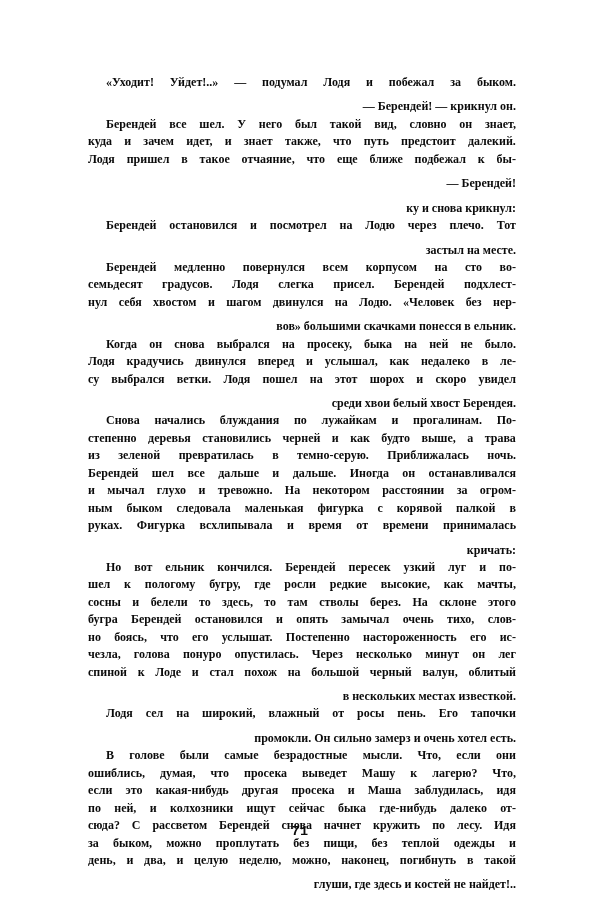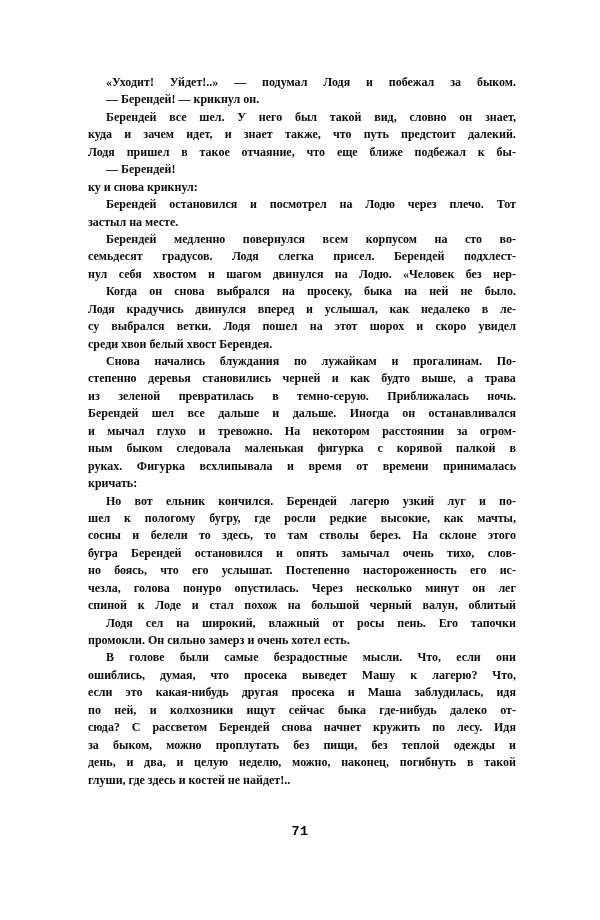--- a/index.html
+++ b/index.html
@@ -52,21 +52,22 @@
     flex-direction: row;
     justify-content: space-between;
   }
   .ln.just > span {
     white-space: pre;
   }
 
   
   .ln.flush {
     display: block;
-    text-align: left;
+    text-align: right;
+    margin-top: 7px;
   }
 
   
   .ln.indent {
     padding-left: 18px;
     width: 410px;
   }
   .ln.indent.just {
     width: 410px;
   }
@@ -180,20 +181,21 @@
         <span>хвостом</span>
         <span>и</span>
         <span>шагом</span>
         <span>двинулся</span>
         <span>на</span>
         <span>Лодю.</span>
         <span>«Человек</span>
         <span>без</span>
         <span>нер-</span>
       </div>
+      <div class="ln flush">вов» большими скачками понесся в ельник.</div>
       <div class="ln just indent">
         <span>Когда</span>
         <span>он</span>
         <span>снова</span>
         <span>выбрался</span>
         <span>на</span>
         <span>просеку,</span>
         <span>быка</span>
         <span>на</span>
         <span>ней</span>
@@ -301,21 +303,21 @@
         <span>времени</span>
         <span>принималась</span>
       </div>
       <div class="ln flush">кричать:</div>
       <div class="ln just indent">
         <span>Но</span>
         <span>вот</span>
         <span>ельник</span>
         <span>кончился.</span>
         <span>Берендей</span>
-        <span>лагерю</span>
+        <span>пересек</span>
         <span>узкий</span>
         <span>луг</span>
         <span>и</span>
         <span>по-</span>
       </div>
       <div class="ln just">
         <span>шел</span>
         <span>к</span>
         <span>пологому</span>
         <span>бугру,</span>
@@ -379,20 +381,21 @@
         <span>Лоде</span>
         <span>и</span>
         <span>стал</span>
         <span>похож</span>
         <span>на</span>
         <span>большой</span>
         <span>черный</span>
         <span>валун,</span>
         <span>облитый</span>
       </div>
+      <div class="ln flush">в нескольких местах известкой.</div>
       <div class="ln just indent">
         <span>Лодя</span>
         <span>сел</span>
         <span>на</span>
         <span>широкий,</span>
         <span>влажный</span>
         <span>от</span>
         <span>росы</span>
         <span>пень.</span>
         <span>Его</span>

